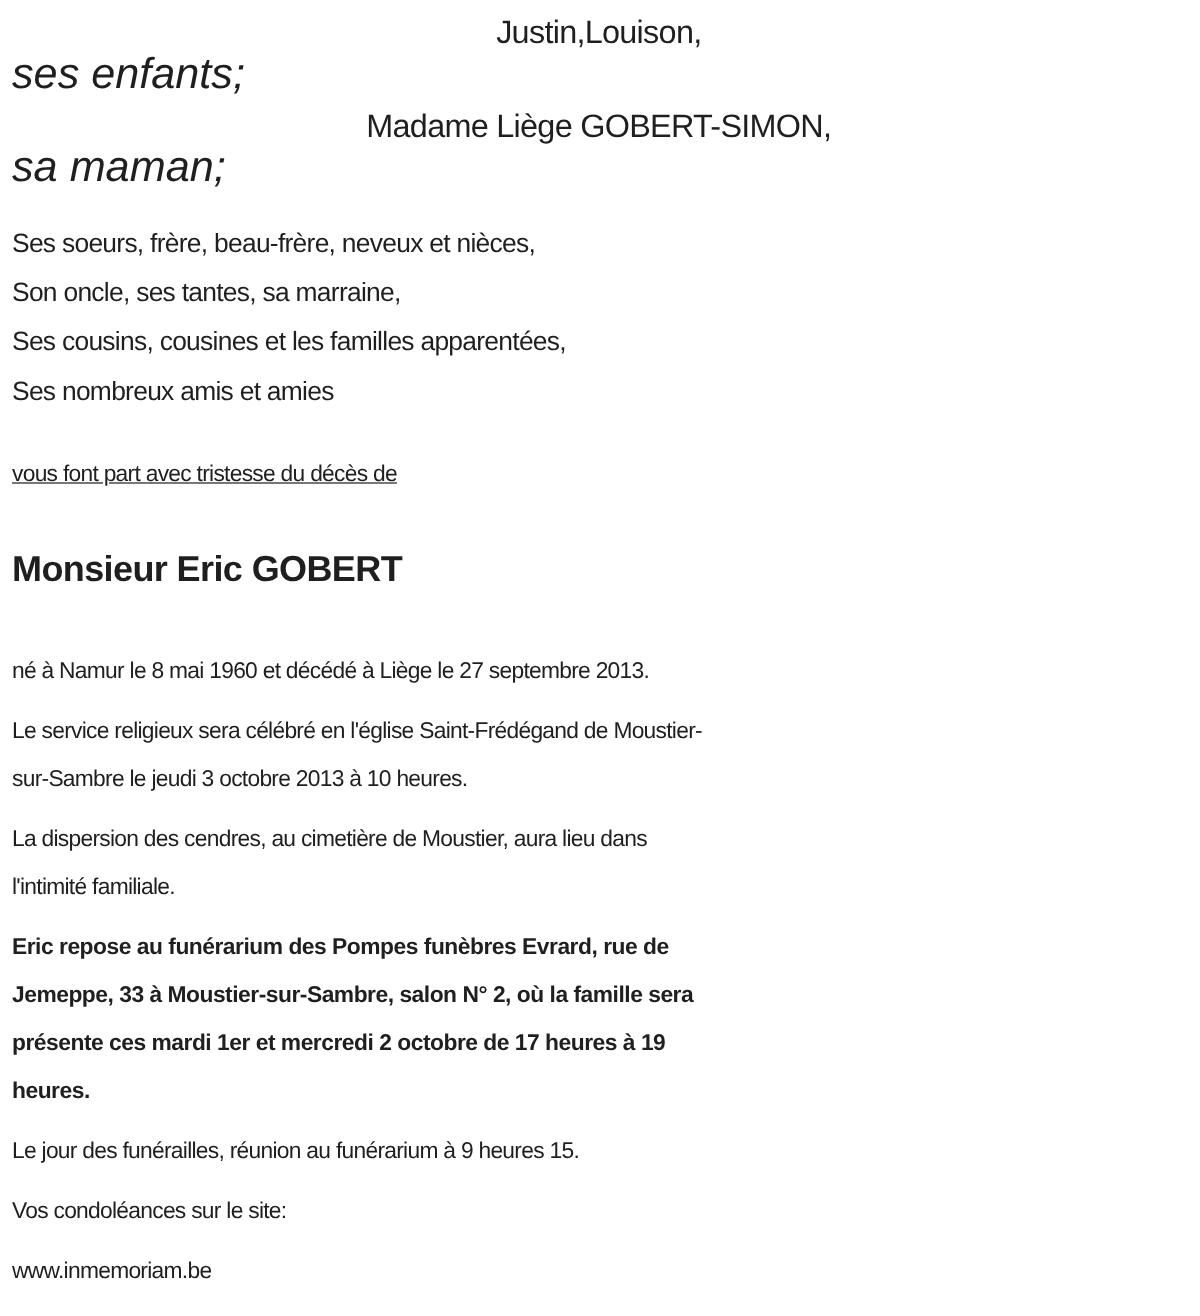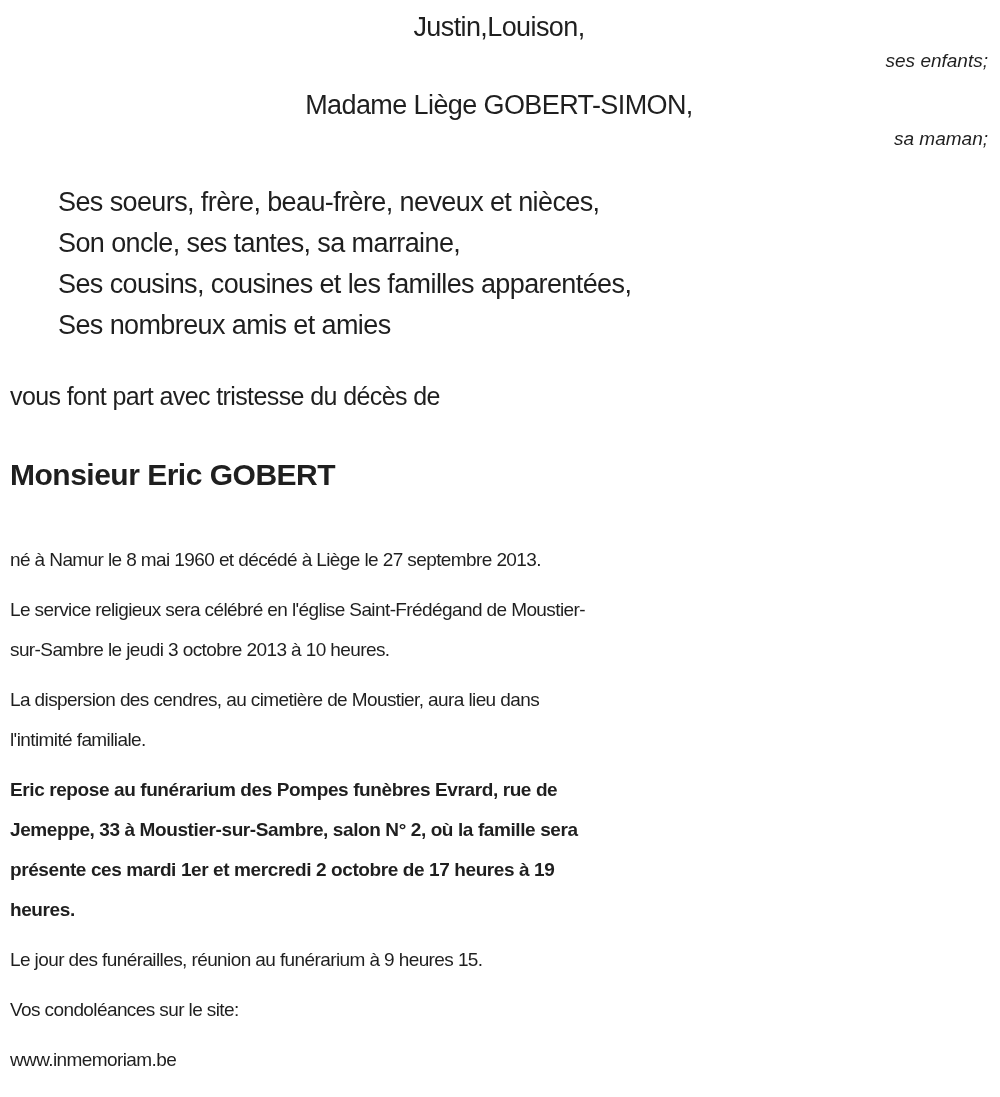--- a/index.html
+++ b/index.html
@@ -19,39 +19,38 @@
     width: 1000px;
     padding: 10px 12px 0 10px;
   }
   .name-line {
     font-size: 27px;
     line-height: 34px;
     letter-spacing: -0.6px;
     text-align: center;
   }
   .relation-line {
-    font-size: 19px;
+    font-size: 36px;
     line-height: 34px;
     font-style: italic;
-    text-align: right;
   }
   .family-block {
     margin-top: 26px;
   }
   .family-line {
-    font-size: 27px;
+    font-size: 22px;
     line-height: 41px;
     letter-spacing: -0.6px;
-    margin-left: 48px;
   }
   .announcement {
     margin-top: 32px;
-    font-size: 25px;
+    font-size: 19px;
     line-height: 36px;
     letter-spacing: -0.6px;
+    text-decoration: underline;
   }
   .deceased-name {
     margin: 36px 0 0 0;
     font-size: 30px;
     line-height: 50px;
     font-weight: bold;
     letter-spacing: -0.5px;
   }
   .paragraphs {
     margin-top: 40px;

